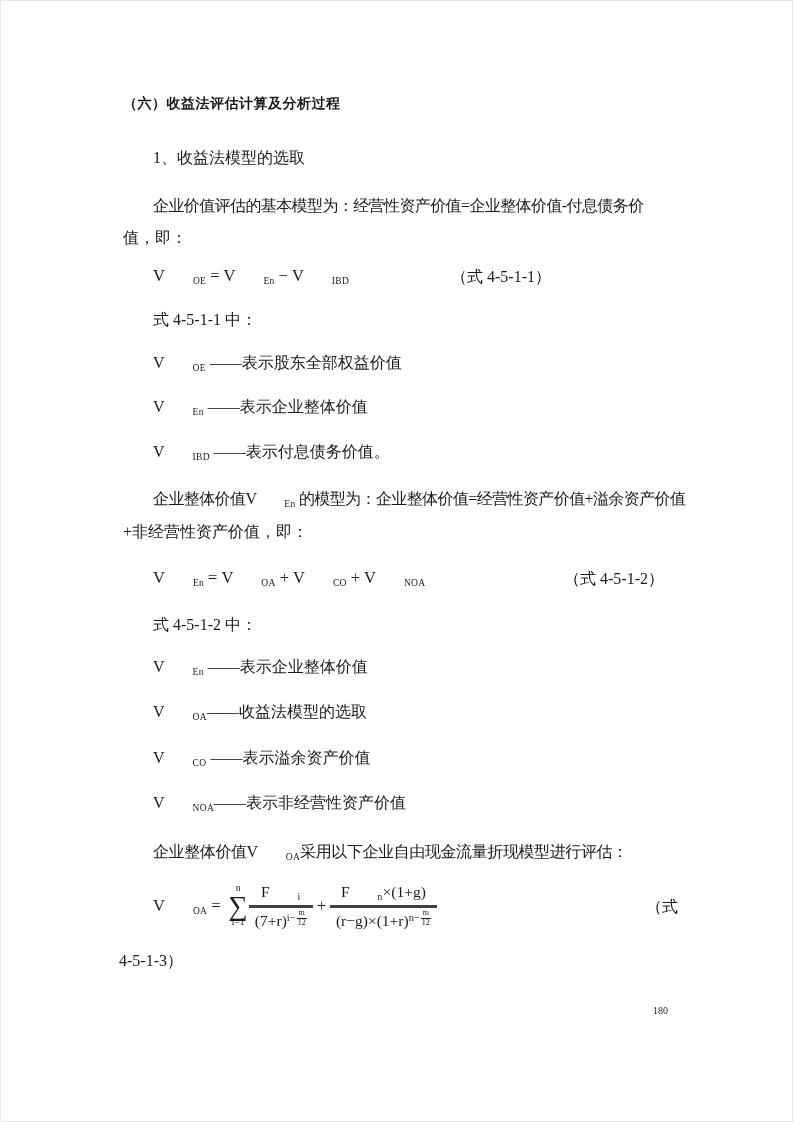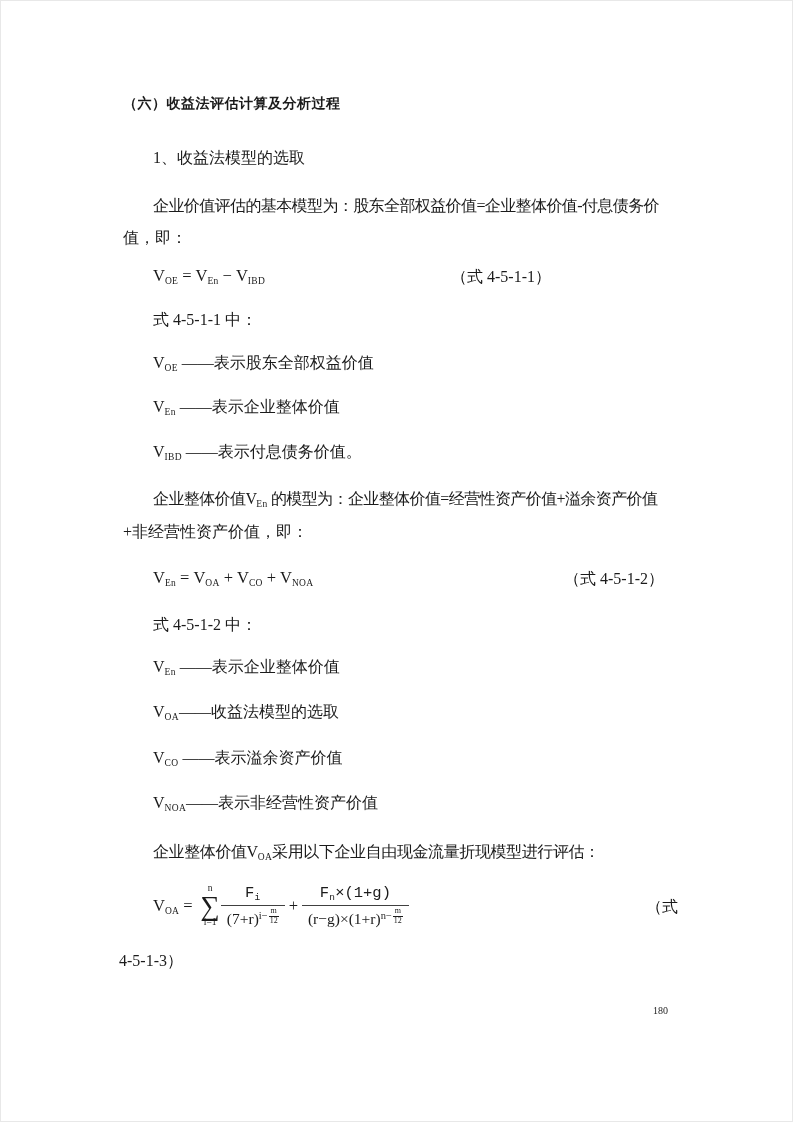--- a/index.html
+++ b/index.html
@@ -21,21 +21,21 @@
   }
   .heading{
     position:absolute;
     left:122px;top:94px;
     margin:0;
     font-size:14px;
     font-weight:bold;
     letter-spacing:0.5px;
     white-space:nowrap;
   }
-  sub{font-size:9.5px;vertical-align:-3px;letter-spacing:0.3px;}
+  sub{font-size:9.5px;vertical-align:-3px;letter-spacing:0.3px;margin-left:28px;}
   .op{margin:0 4px;}
   .fsym{letter-spacing:0;}
   
   .f3{
     display:flex;
     align-items:center;
     font-size:16.5px;
     height:62px;
   }
   .sum{
@@ -47,21 +47,21 @@
   }
   .sumtop,.sumbot{font-size:9.5px;line-height:1;}
   .sigma{font-size:27px;line-height:0.9;}
   .frac{
     display:inline-block;
     text-align:center;
     vertical-align:middle;
     font-size:15.5px;
     line-height:1.25;
   }
-  .frac .num{display:block;border-bottom:1px solid #404040;padding:0 6px 1px;font-family:Liberation Mono, monospace;}
+  .frac .num{display:block;border-bottom:3px solid #404040;padding:0 6px 1px;}
   .frac .den{display:block;padding:1px 6px 0;}
   .exp{font-size:10.5px;vertical-align:5px;letter-spacing:0;}
   .mfrac{
     display:inline-block;
     text-align:center;
     vertical-align:-4px;
     font-size:8px;
     line-height:1.1;
     margin-left:1px;
   }
@@ -71,21 +71,21 @@
 </style>
 </head>
 <body>
 
 <div class="page">
 
   <h1 class="heading">（六）收益法评估计算及分析过程</h1>
 
   <div class="line" style="left:152px;top:147px">1、收益法模型的选取</div>
 
-  <div class="line" style="left:152px;top:195px;letter-spacing:-0.6px">企业价值评估的基本模型为：股东全部权益价值=企业整体价值-付息债务价</div>
+  <div class="line" style="left:152px;top:195px;letter-spacing:-0.6px">企业价值评估的基本模型为：经营性资产价值=企业整体价值-付息债务价</div>
   <div class="line" style="left:122px;top:227px">值，即：</div>
 
   <div class="line" style="left:152px;top:264px;font-size:16.5px">
     <span class="fsym">V</span><sub>OE</sub><span class="op">=</span><span class="fsym">V</span><sub>En</sub><span class="op">−</span><span class="fsym">V</span><sub>IBD</sub>
   </div>
   <div class="line" style="left:450px;top:266px">（式 4-5-1-1）</div>
 
   <div class="line" style="left:152px;top:309px">式 4-5-1-1 中：</div>
 
   <div class="line" style="left:152px;top:352px">

